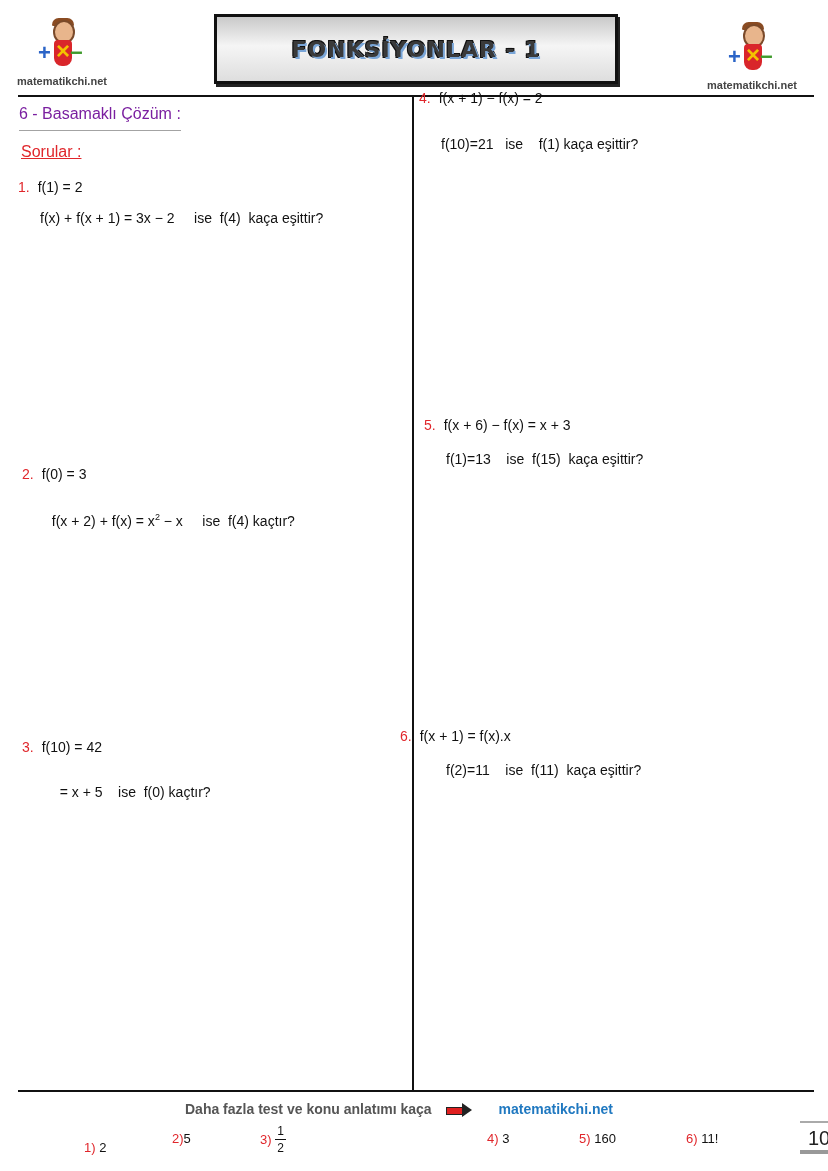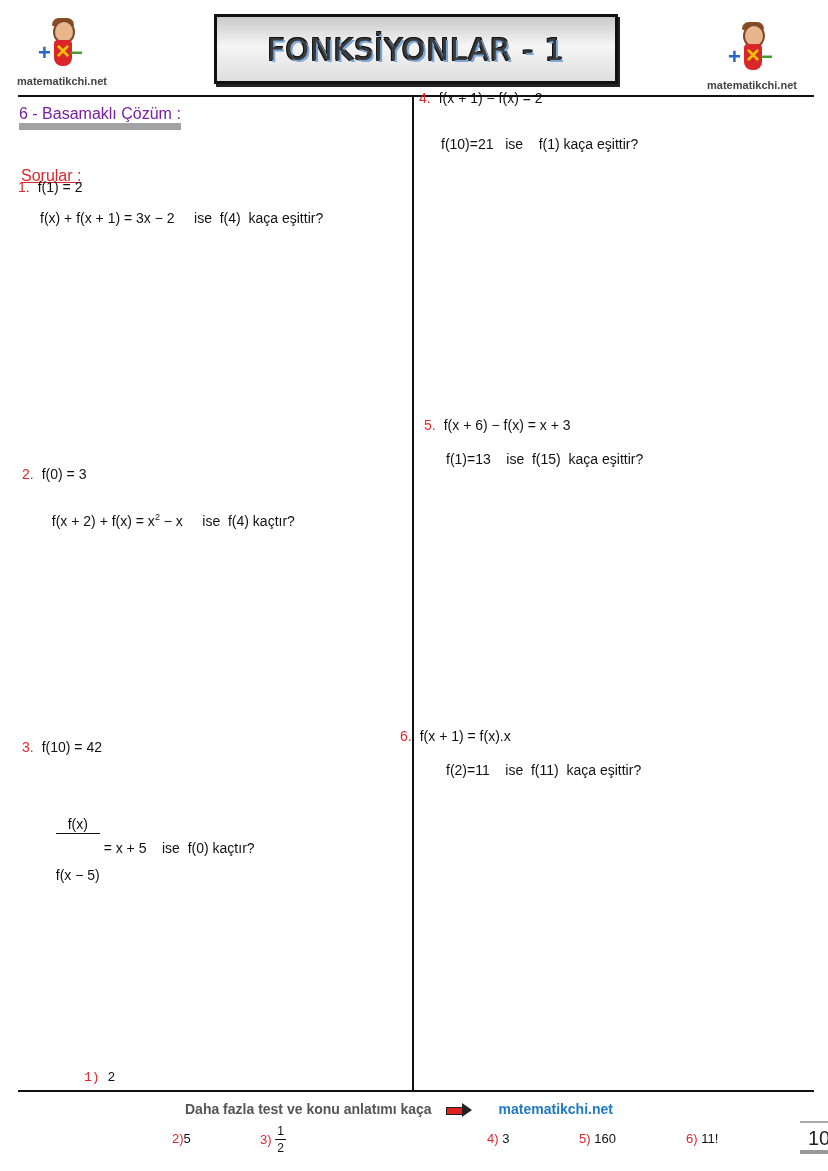--- a/index.html
+++ b/index.html
@@ -16,28 +16,28 @@
   .logo .body { position: absolute; left: 22px; top: 22px; width: 18px; height: 26px; background: #d9262b; border-radius: 4px 4px 8px 8px; }
   .logo .plus { position: absolute; left: 6px; top: 26px; color: #2b64c7; font-weight: bold; font-size: 22px; line-height: 18px; }
   .logo .times { position: absolute; left: 24px; top: 22px; color: #f3c300; font-weight: bold; font-size: 24px; line-height: 22px; }
   .logo .minus { position: absolute; left: 38px; top: 26px; color: #3f9b2c; font-weight: bold; font-size: 22px; line-height: 18px; }
   .logo .site { font-size: 11px; font-weight: bold; color: #444; margin-top: 2px; }
 
   .title-box { position: absolute; left: 214px; top: 14px; width: 398px; height: 64px;
                border: 3px solid #111; box-shadow: 2px 3px 0 #222;
                background: linear-gradient(180deg, #c9c9c9 0%, #f5f5f5 45%, #dedede 100%);
                display: flex; align-items: center; justify-content: center; }
-  .title-text { font-family: "DejaVu Sans", sans-serif; font-weight: normal; font-size: 30px; letter-spacing: 1px;
+  .title-text { font-family: "DejaVu Sans", sans-serif; font-weight: bold; font-size: 22px; letter-spacing: 1px;
                 color: #3a3a3a; text-shadow: 2px 2px 0 #7aa6d8, -1px -1px 0 #111, 1px -1px 0 #111, -1px 1px 0 #111; }
 
   .hline { position: absolute; background: #111; }
   .vline { position: absolute; background: #111; width: 2px; }
 
   
-  .section-title { color: #7a1fa0; font-size: 16px; border-bottom: 7px solid #a3a3a3; padding-bottom: 1px; }
+  .section-title { color: #7a1fa0; font-size: 16px; border-bottom: 1px solid #a3a3a3; padding-bottom: 8px; }
   .subhead { color: #e0262b; font-size: 16px; text-decoration: underline; }
   .qnum { color: #e0262b; font-size: 14px; margin-right: 8px; }
   .line { font-size: 14px; white-space: pre; }
   .frac { display: inline-block; vertical-align: middle; text-align: center; font-size: 14px; }
   .frac .num { display: block; border-bottom: 1px solid #111; padding: 0 2px 1px; }
   .frac .den { display: block; padding-top: 1px; }
   sup { font-size: 9px; }
 
   
   .footer-text { font-size: 14px; font-weight: bold; color: #555; }
@@ -81,44 +81,41 @@
   <div class="site">matematikchi.net</div>
 </div>
 
 <div class="hline" style="left:18px; top:95px; width:796px; height:2px;"></div>
 <div class="vline" style="left:412px; top:95px; height:996px;"></div>
 <div class="hline" style="left:18px; top:1090px; width:796px; height:2px;"></div>
 
 <div class="abs" style="left:19px; top:105px;">
   <span class="section-title">6 - Basamaklı Çözüm :</span>
 </div>
-<div class="abs" style="left:21px; top:143px;margin-top:24px;">
+<div class="abs" style="left:21px; top:143px;">
   <span class="subhead">Sorular :</span>
 </div>
 
 <div class="abs" style="left:18px; top:178px;">
   <span class="qnum">1.</span><span class="line">f(1) = 2</span>
 </div>
 <div class="abs line" style="left:40px; top:210px;">f(x) + f(x + 1) = 3x − 2     ise  f(4)  kaça eşittir?</div>
 
 <div class="abs" style="left:22px; top:465px;">
   <span class="qnum">2.</span><span class="line">f(0) = 3</span>
 </div>
 <div class="abs line" style="left:44px; top:496px;">
   <span>f(x + 2) + f(x) = x</span><sup>2</sup><span> − x     ise  f(4) kaçtır?</span>
 </div>
 
 <div class="abs" style="left:22px; top:738px;">
   <span class="qnum">3.</span><span class="line">f(10) = 42</span>
 </div>
 <div class="abs line" style="left:48px; top:768px;">
-  <span class="frac">
-    <span class="num">f(x)</span>
-    <span class="den">f(x − 5)</span>
-  </span><span> = x + 5    ise  f(0) kaçtır?</span>
+  <span> = x + 5    ise  f(0) kaçtır?</span>
 </div>
 
 <div class="abs" style="left:419px; top:89px;">
   <span class="qnum">4.</span><span class="line">f(x + 1) − f(x) = 2</span>
 </div>
 <div class="abs line" style="left:441px; top:136px;">f(10)=21   ise    f(1) kaça eşittir?</div>
 
 <div class="abs" style="left:424px; top:416px;">
   <span class="qnum">5.</span><span class="line">f(x + 6) − f(x) = x + 3</span>
 </div>
@@ -128,21 +125,21 @@
   <span class="qnum">6.</span><span class="line">f(x + 1) = f(x).x</span>
 </div>
 <div class="abs line" style="left:446px; top:762px;">f(2)=11    ise  f(11)  kaça eşittir?</div>
 
 <div class="abs" style="left:185px; top:1100px; white-space:nowrap;">
   <span class="footer-text">Daha fazla test ve konu anlatımı kaça</span>
   <span class="arrow"></span>
   <span class="footer-link" style="margin-left:12px;">matematikchi.net</span>
 </div>
 
-<div class="abs ans" style="left:84px; top:1070px;font-family:Liberation Mono, monospace;">
+<div class="abs ans" style="left:84px; top:1140px;">
   <span class="n">1)</span><span> 2</span>
 </div>
 <div class="abs ans" style="left:172px; top:1131px;">
   <span class="n">2)</span><span>5</span>
 </div>
 <div class="abs ans" style="left:260px; top:1124px;">
   <span class="n" style="vertical-align:middle;">3)</span>
   <span class="frac" style="font-size:12px;">
     <span class="num">1</span>
     <span class="den">2</span>

